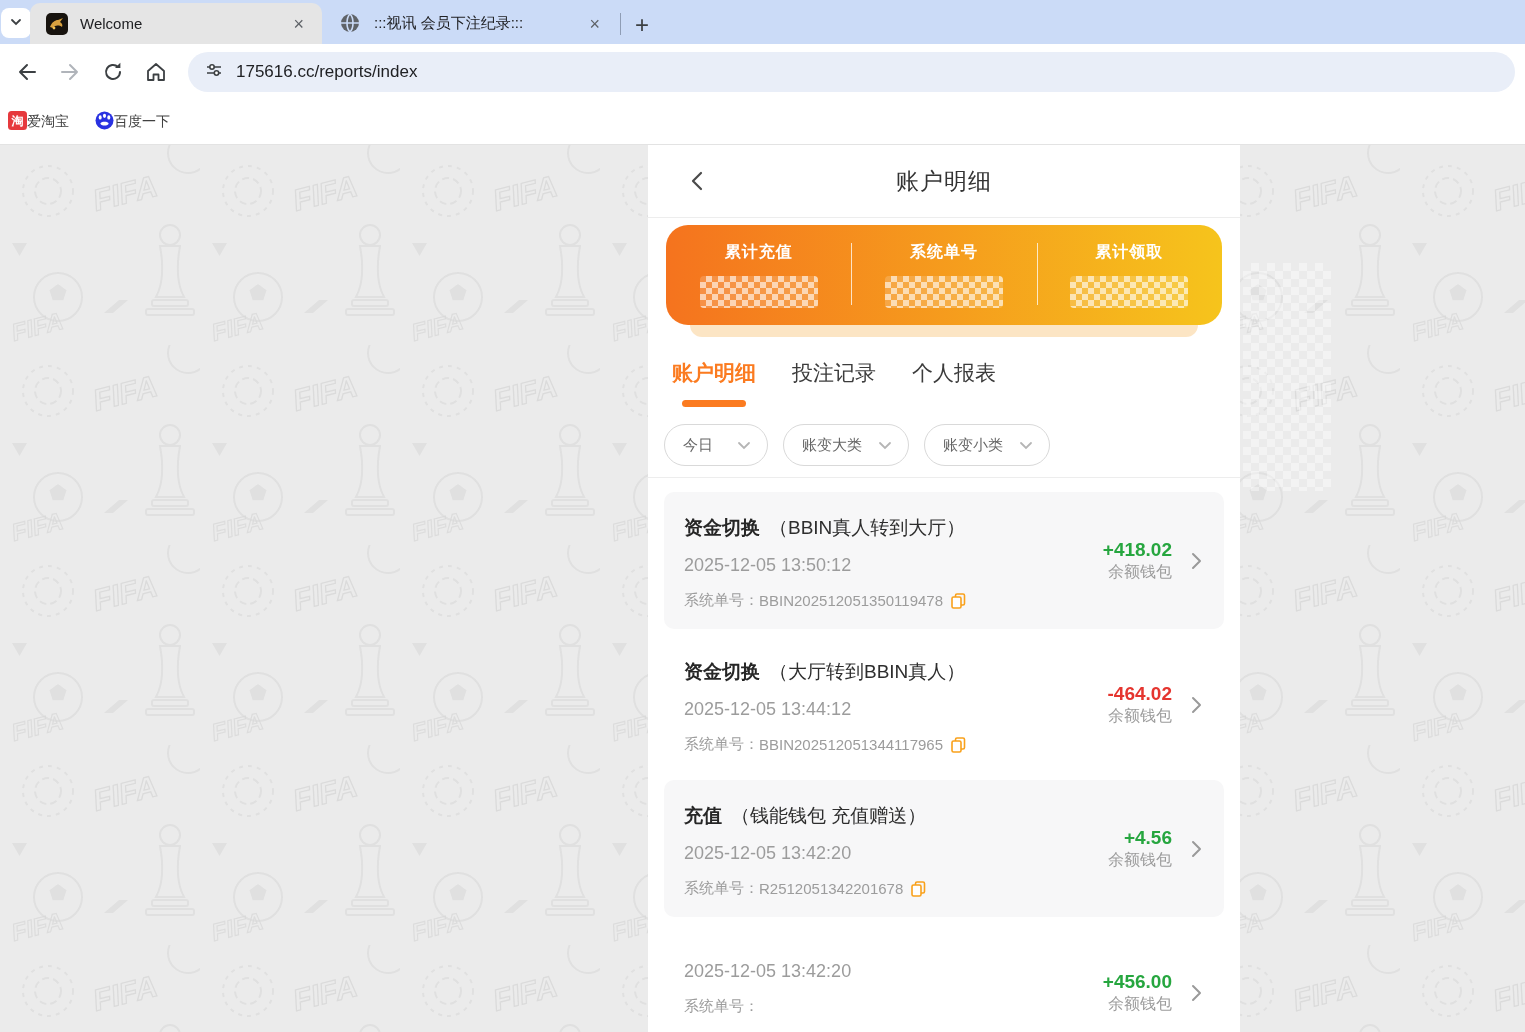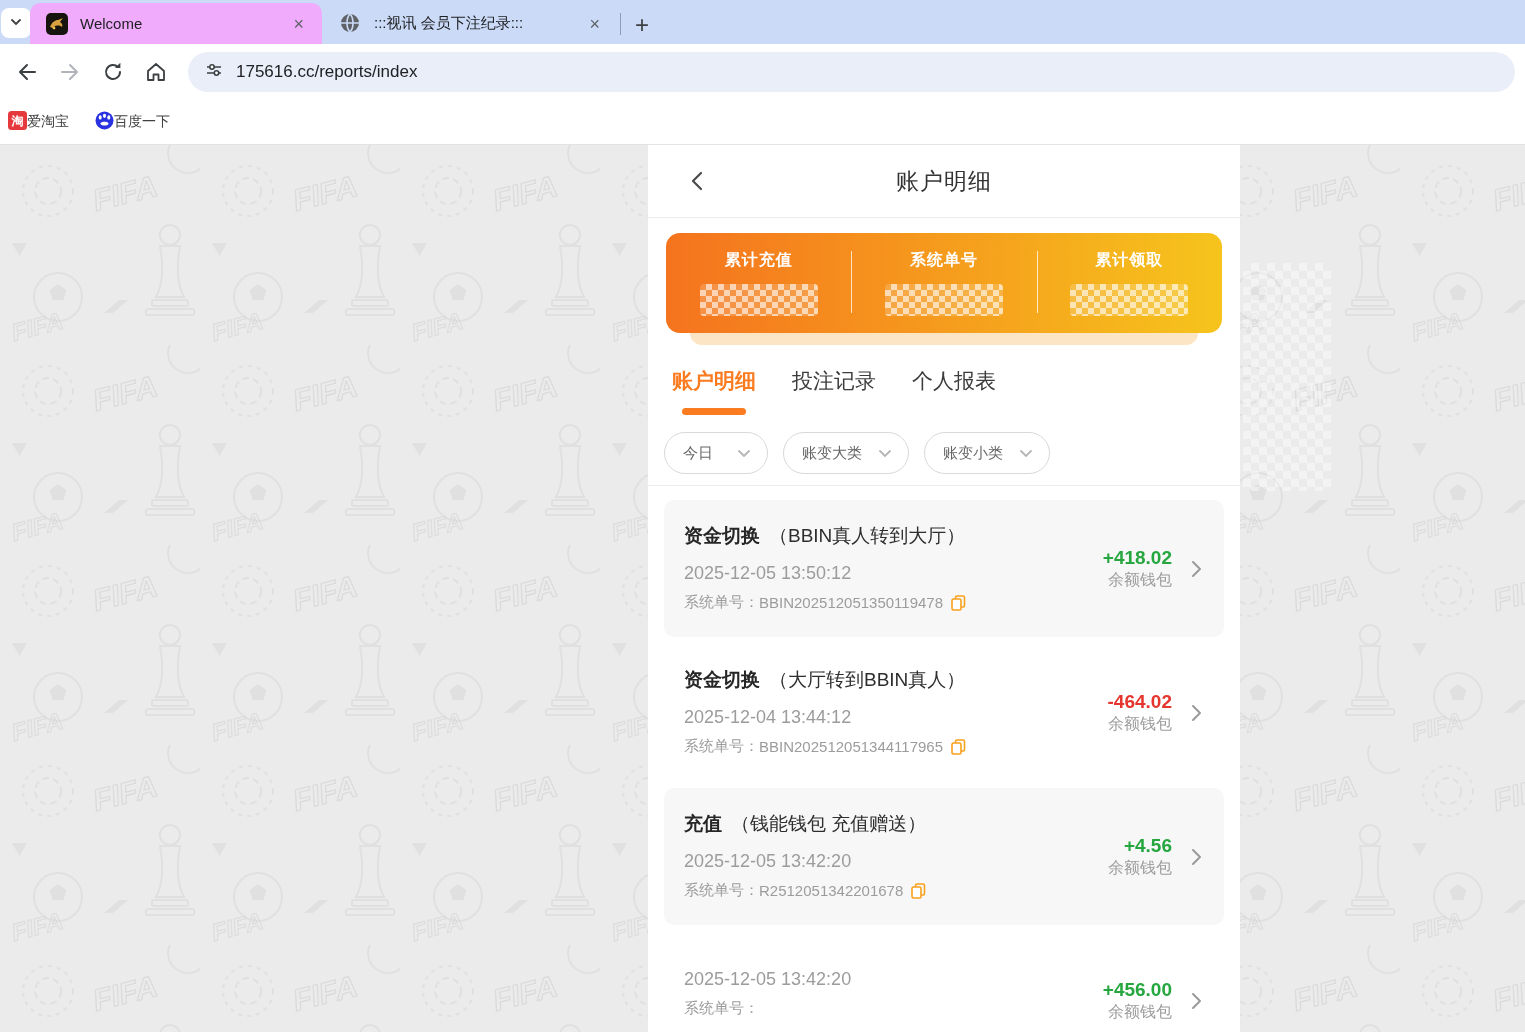--- a/index.html
+++ b/index.html
@@ -5,21 +5,21 @@
   * { margin:0; padding:0; box-sizing:border-box; }
   html,body { width:1525px; height:1032px; overflow:hidden;
     font-family:"Liberation Sans","DejaVu Sans",sans-serif; }
   .screen { position:relative; width:1525px; height:1032px; background:#ebebeb; overflow:hidden; }
 
   
   .tabstrip { position:relative; height:44px; background:#cbdbf7; display:flex; align-items:flex-end; }
   .tab-search-btn { position:absolute; left:1px; top:8px; width:30px; height:30px; border:none;
     background:#fff; border-radius:8px; display:flex; align-items:center; justify-content:center; }
   .tab { height:41px; display:flex; align-items:center; position:relative; }
-  .tab.active { background:#f0abfc; border-radius:10px 10px 0 0; margin-left:30px; width:292px; padding:0 14px 0 16px; }
+  .tab.active { background:#e5e5e5; border-radius:10px 10px 0 0; margin-left:30px; width:292px; padding:0 14px 0 16px; }
   .tab.inactive { width:296px; padding:0 14px 0 18px; color:#1f2430; }
   .tab .title { flex:1; font-size:15px; color:#202124; margin-left:12px; white-space:nowrap; overflow:hidden; }
   .tab .close { font-size:18px; color:#5f6368; line-height:1; padding:2px 4px; border:none; background:transparent; }
   .favicon { width:22px; height:22px; flex:0 0 auto; }
   .tab-divider { width:1px; height:22px; background:#8f9db5; margin:0 6px 9px 2px; }
   .newtab-btn { border:none; background:transparent; font-size:24px; color:#3c4043; line-height:1;
     padding:0 8px; margin-bottom:7px; }
 
   .toolbar { height:56px; background:#fff; display:flex; align-items:center; padding:0 10px; }
   .nav-btn { width:34px; height:34px; border:none; background:transparent; display:flex;
@@ -43,21 +43,21 @@
     background-size:16px 16px; background-position:0 0,8px 8px; opacity:.6; }
 
   .panel { position:absolute; left:648px; top:0; width:592px; height:100%; background:#fff; overflow:hidden; }
 
   .panel-header { position:relative; height:73px; border-bottom:1px solid #ededed;
     display:flex; align-items:center; justify-content:center; }
   .back-btn { position:absolute; left:28px; top:0; height:100%; width:44px; border:none;
     background:transparent; display:flex; align-items:center; justify-content:center; }
   .panel-title { font-size:23px; color:#333; font-weight:500; letter-spacing:1px; }
 
-  .summary-card { margin:15px 18px 0; height:100px; border-radius:14px;
+  .summary-card { margin:7px 18px 0; height:100px; border-radius:22px;
     background:linear-gradient(90deg,#f5731e,#f6c41c); display:flex; position:relative; }
   .summary-col { flex:1; display:flex; flex-direction:column; align-items:center; padding-top:17px; }
   .summary-label { color:#fff; font-size:16px; font-weight:700; letter-spacing:1px; }
   .summary-value { margin-top:13px; width:118px; height:32px; border-radius:4px;
     background-image:
       linear-gradient(45deg, rgba(255,255,255,.6) 25%, transparent 25%, transparent 75%, rgba(255,255,255,.6) 75%),
       linear-gradient(45deg, rgba(255,255,255,.6) 25%, transparent 25%, transparent 75%, rgba(255,255,255,.6) 75%);
     background-size:12px 12px; background-position:0 0,6px 6px; background-color:rgba(255,255,255,.18); }
   .summary-divider { position:absolute; top:18px; width:1px; height:62px; background:rgba(255,255,255,.75); }
   .summary-divider.d1 { left:33.33%; } .summary-divider.d2 { left:66.66%; }
@@ -76,21 +76,21 @@
   .filters-sep { margin-top:11px; border-bottom:1px solid #ededed; }
 
   .txn-list { padding:14px 16px 0; }
   .txn { position:relative; border-radius:10px; padding:23px 20px 0; height:137px; margin-bottom:7px; }
   .txn:nth-child(odd) { background:#f7f7f8; }
   .txn:nth-child(even) { background:#ffffff; }
   .txn-title { font-size:19px; color:#262626; }
   .txn-type { font-weight:700; }
   .txn-detail { margin-left:9px; font-weight:400; color:#2e2e2e; }
   .txn-time { margin-top:14px; font-size:18px; color:#9c9c9c; }
-  .txn-order { margin-top:9px; font-size:15px; color:#9c9c9c; display:flex; align-items:center; }
+  .txn-order { margin-top:15px; font-size:15px; color:#9c9c9c; display:flex; align-items:center; }
   .copy-btn { border:none; background:transparent; margin-left:8px; display:flex; align-items:center; }
   .txn-right { position:absolute; right:52px; top:0; height:100%; display:flex; flex-direction:column;
     align-items:flex-end; justify-content:center; gap:1px; }
   .txn-amount { font-size:19px; font-weight:600; }
   .txn-amount.pos { color:#26a63f; }
   .txn-amount.neg { color:#e5352f; }
   .txn-wallet { font-size:16px; color:#9c9c9c; }
   .txn-chevron { position:absolute; right:16px; top:50%; margin-top:-12px; border:none; background:transparent; }
 </style>
 </head>
@@ -317,21 +317,21 @@
             <svg width="24" height="24" viewBox="0 0 24 24">
                 <polyline points="9,5 16,12 9,19" fill="none" stroke="#9a9a9a" stroke-width="2" stroke-linecap="round" stroke-linejoin="round"></polyline>
               </svg>
           </button>
         </div>
 
         <div class="txn">
           <div class="txn-title">
             <span class="txn-type">资金切换</span><span class="txn-detail">（大厅转到BBIN真人）</span>
           </div>
-          <div class="txn-time">2025-12-04 13:44:12</div>
+          <div class="txn-time">2025-12-05 13:44:12</div>
           <div class="txn-order">
             <span>系统单号：</span>
               <span>BBIN202512051344117965</span>
             <button class="copy-btn">
               <svg width="15" height="16" viewBox="0 0 15 16">
                   <rect x="4.5" y="1" width="9" height="11" rx="1.5" fill="none" stroke="#f9a11b" stroke-width="1.6"></rect>
                   <rect x="1" y="4" width="9" height="11" rx="1.5" fill="#fff" stroke="#f9a11b" stroke-width="1.6"></rect>
                 </svg>
             </button>
           </div>

